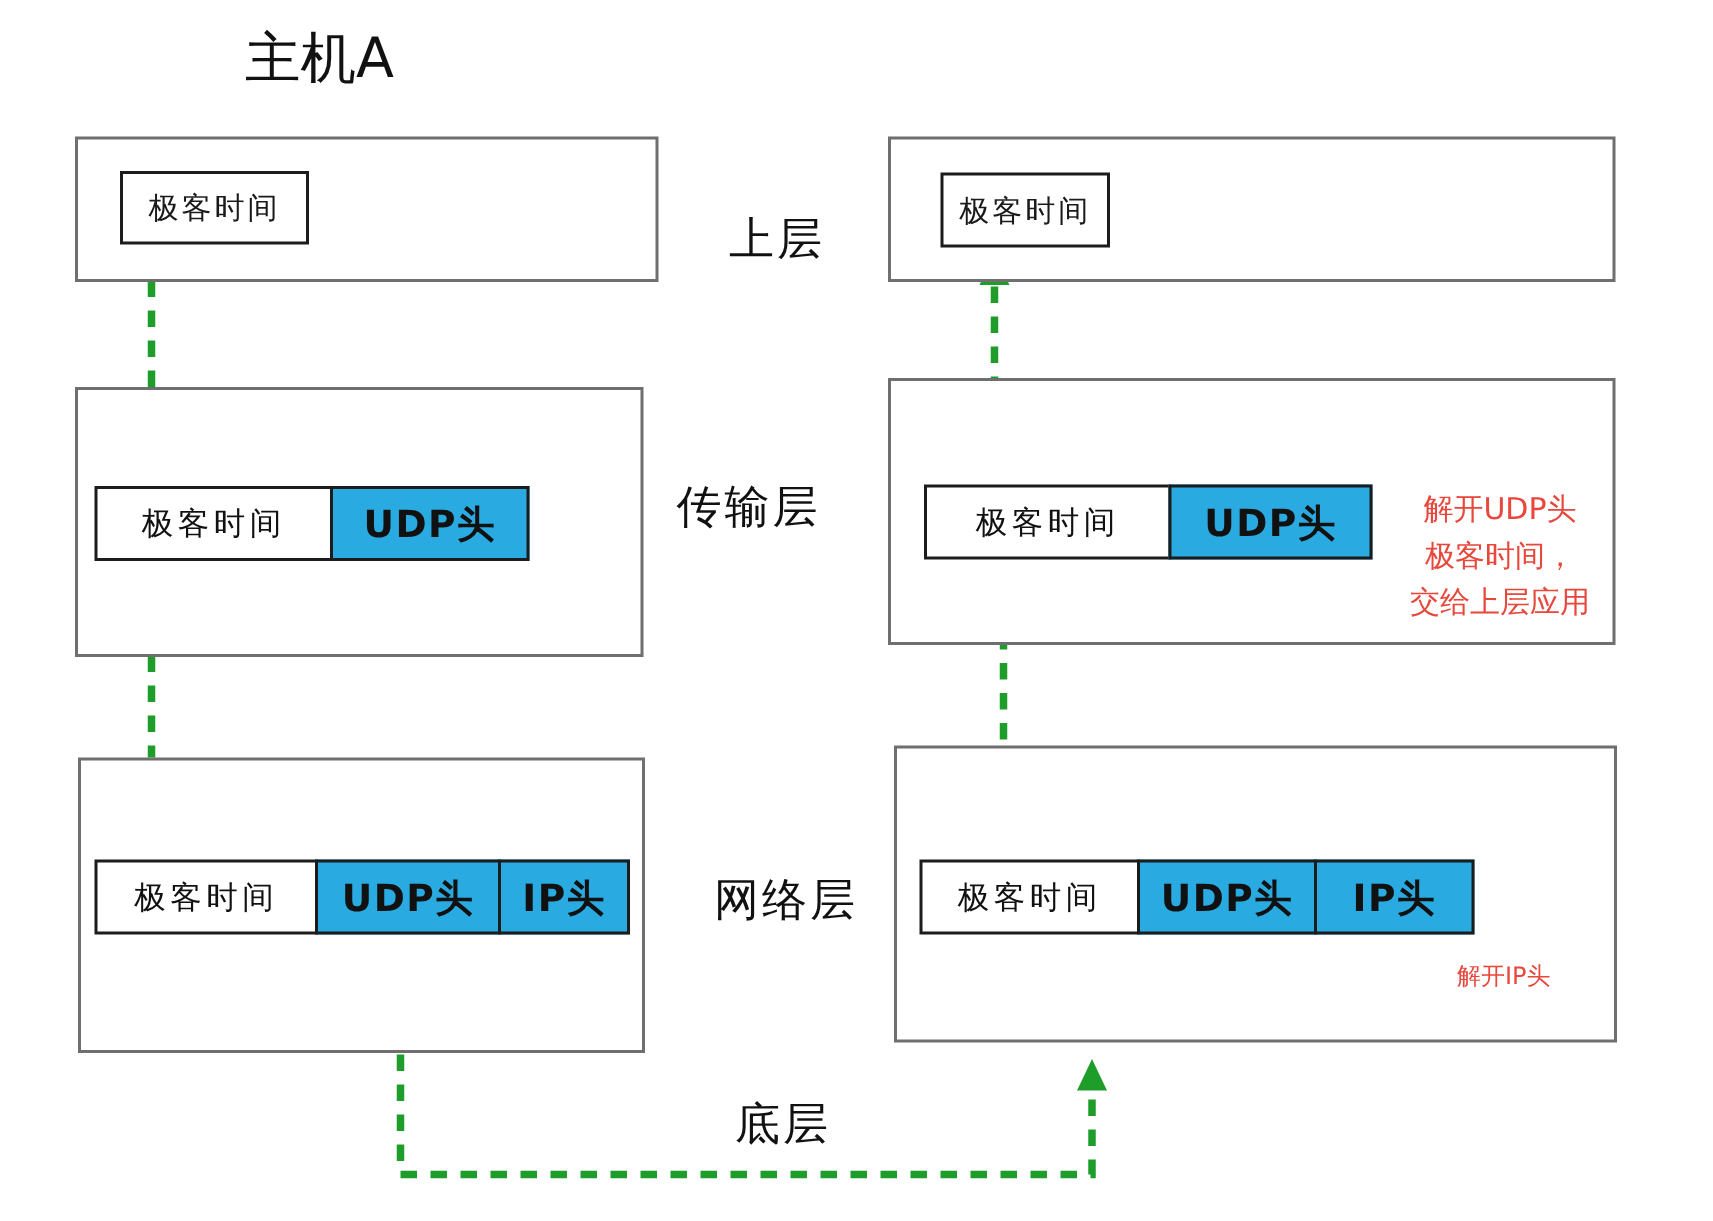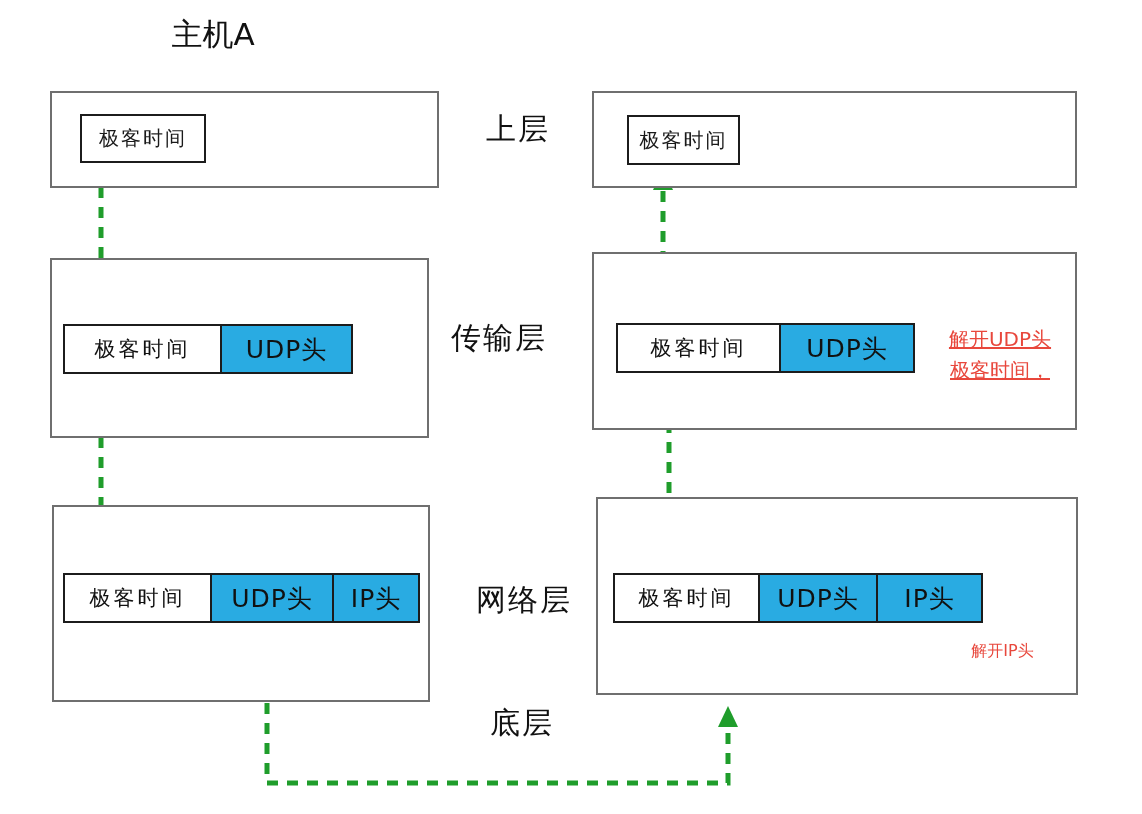--- a/index.html
+++ b/index.html
@@ -5,28 +5,28 @@
   html,body{margin:0;padding:0;background:#fff;}
   body{font-family:"DejaVu Sans",sans-serif;}
   .canvas{position:relative;width:1142px;height:814px;background:#ffffff;overflow:hidden;}
   .abs{position:absolute;box-sizing:border-box;}
   .outer-box{border:2px solid #6f6f6f;background:#fff;}
   .inner-box{border:2px solid #1c1c1c;background:#fff;display:flex;align-items:center;justify-content:center;
              font-size:20px;color:#1a1a1a;letter-spacing:2px;}
   .bar{display:flex;align-items:stretch;}
   .seg{box-sizing:border-box;border:2px solid #1c1c1c;display:flex;align-items:center;justify-content:center;
        color:#111;background:#fff;}
-  .seg + .seg{margin-left:-2px;}
+  .seg + .seg{margin-left:-2px;font-weight:bold;}
   .seg.payload{font-size:21px;letter-spacing:3px;}
   .seg.header{background:var(--header-fill,#29abe2);font-size:25px;letter-spacing:1px;}
-  .host-title{font-size:31px;color:#111;text-align:center;}
+  .host-title{font-size:37px;color:#111;text-align:center;}
   .layer-label{font-size:30px;color:#111;text-align:center;letter-spacing:2px;}
   .annotation{color:var(--annotation,#e8473c);text-align:center;}
   .annotation div{white-space:nowrap;}
-  .anno-udp{font-size:20px;line-height:31px;text-decoration:underline;}
+  .anno-udp{font-size:20px;line-height:31px;}
   .anno-ip{font-size:16px;line-height:27px;}
   svg.arrows{position:absolute;left:0;top:0;width:1142px;height:814px;pointer-events:none;}
 </style>
 </head>
 <body>
 
 <div class="canvas">
 
   <svg class="arrows" viewBox="0 0 1142 814" aria-hidden="true">
 
@@ -50,24 +50,24 @@
       <path d="M983 594 H1019 V622"></path>
     </g>
     <g stroke="#151515" stroke-width="2.5" fill="none">
       <path d="M962 291 L969 303 L976 291"></path>
       <path d="M1012 622 L1019 634 L1026 622"></path>
     </g>
   </svg>
 
   <div class="abs host-title" style="left:133px;top:14px;width:160px;">主机A</div>
 
-  <div class="abs layer-label" style="left:458px;top:109px;width:120px;">上层</div>
+  <div class="abs layer-label" style="left:458px;top:139px;width:120px;">上层</div>
   <div class="abs layer-label" style="left:424px;top:318px;width:150px;">传输层</div>
   <div class="abs layer-label" style="left:449px;top:580px;width:150px;">网络层</div>
-  <div class="abs layer-label" style="left:462px;top:703px;width:120px;">底层</div>
+  <div class="abs layer-label" style="left:462px;top:729px;width:120px;">底层</div>
 
   <div class="abs outer-box" style="left:50px;top:91px;width:389px;height:97px;"></div>
   <div class="abs inner-box" style="left:80px;top:114px;width:126px;height:49px;">
     <span>极客时间</span>
   </div>
 
   <div class="abs outer-box" style="left:50px;top:258px;width:379px;height:180px;"></div>
   <div class="abs bar" style="left:63px;top:324px;height:50px;">
     <div class="seg payload" style="width:159px;">
       <span>极客时间</span>
@@ -100,20 +100,21 @@
     <div class="seg payload" style="width:165px;">
       <span>极客时间</span>
     </div>
     <div class="seg header" style="width:136px;">
       <span>UDP头</span>
     </div>
   </div>
   <div class="abs annotation anno-udp" style="left:925px;top:324px;width:150px;">
     <div>解开UDP头</div>
     <div>极客时间，</div>
+    <div>交给上层应用</div>
   </div>
 
   <div class="abs outer-box" style="left:596px;top:497px;width:482px;height:198px;"></div>
   <div class="abs bar" style="left:613px;top:573px;height:50px;">
     <div class="seg payload" style="width:147px;">
       <span>极客时间</span>
     </div>
     <div class="seg header" style="width:120px;">
       <span>UDP头</span>
     </div>

